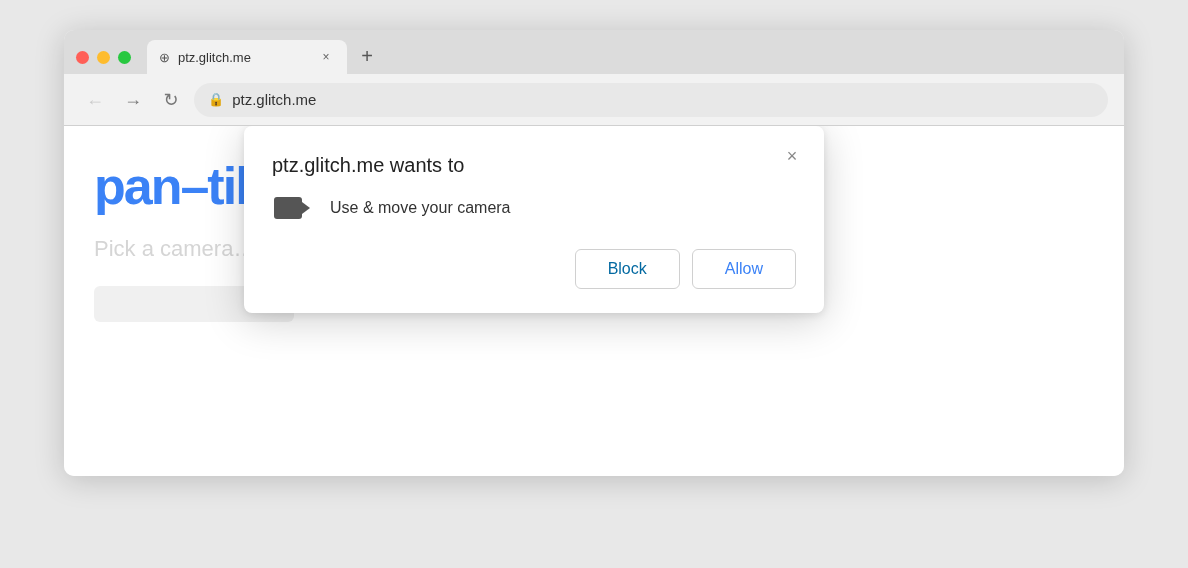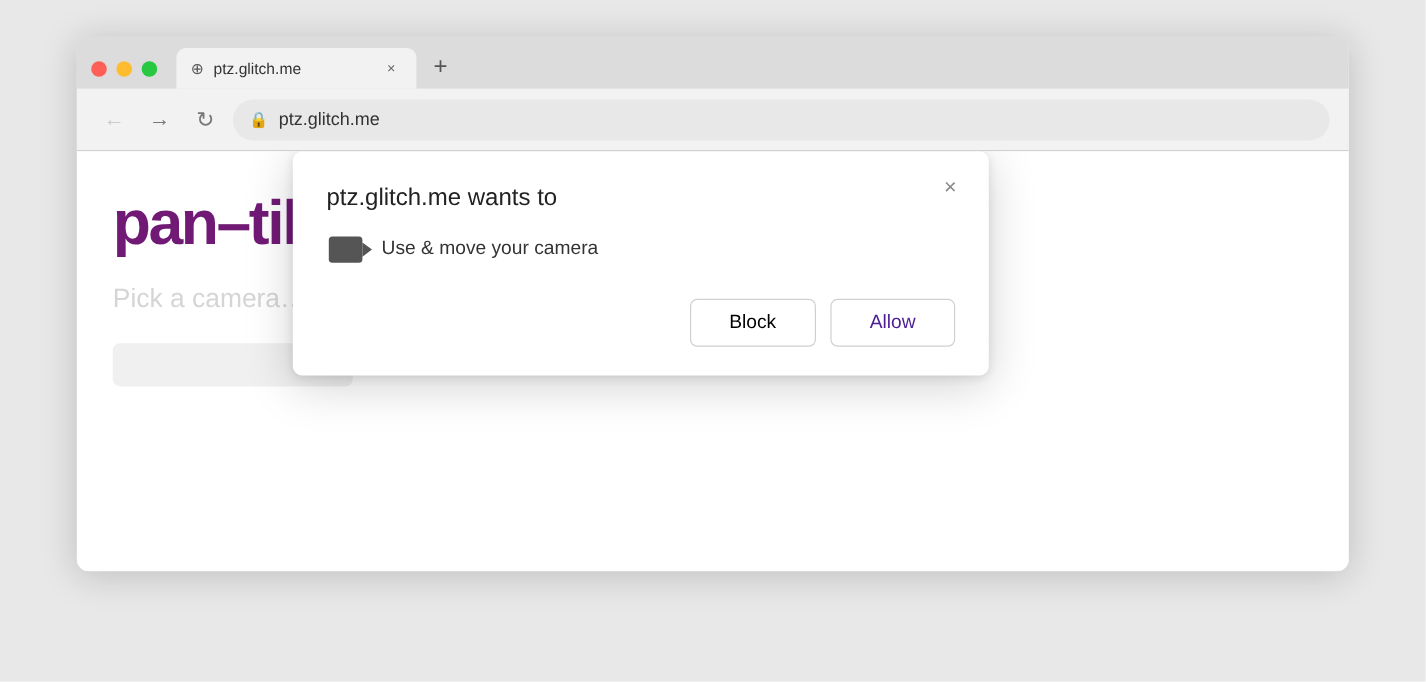--- a/index.html
+++ b/index.html
@@ -161,21 +161,21 @@
       position: relative;
       overflow: hidden;
     }
 
     .page-bg-text {
       position: absolute;
       top: 30px;
       left: 30px;
       font-size: 52px;
       font-weight: 700;
-      color: #701a75;
+      color: #3b82f6;
       letter-spacing: -2px;
     }
 
     .page-bg-sub {
       position: absolute;
       top: 110px;
       left: 30px;
       font-size: 22px;
       color: #d5d5d5;
     }
@@ -223,21 +223,21 @@
       font-size: 20px;
       font-weight: 400;
       color: #222;
       margin-bottom: 20px;
       padding-right: 30px;
     }
 
     .dialog-permission-row {
       display: flex;
       align-items: center;
-      gap: 14px;
+      gap: 26px;
       margin-bottom: 30px;
     }
 
     .camera-icon-box {
       width: 28px;
       height: 22px;
       background: #555;
       border-radius: 3px;
       display: flex;
       align-items: center;
@@ -282,25 +282,25 @@
       padding: 10px 32px;
       border-radius: 6px;
       font-size: 16px;
       cursor: pointer;
       border: 1.5px solid #d0d0d0;
       background: #fff;
       font-weight: 400;
     }
 
     .btn-block {
-      color: #000000;
+      color: #0369a1;
     }
 
     .btn-allow {
-      color: #4c1d95;
+      color: #3b82f6;
     }
   </style>
 </head>
 <body>
 
 <div class="browser-window">
 
   <div class="tab-bar">
     <div class="window-controls">
       <button class="control-btn control-close"></button>

